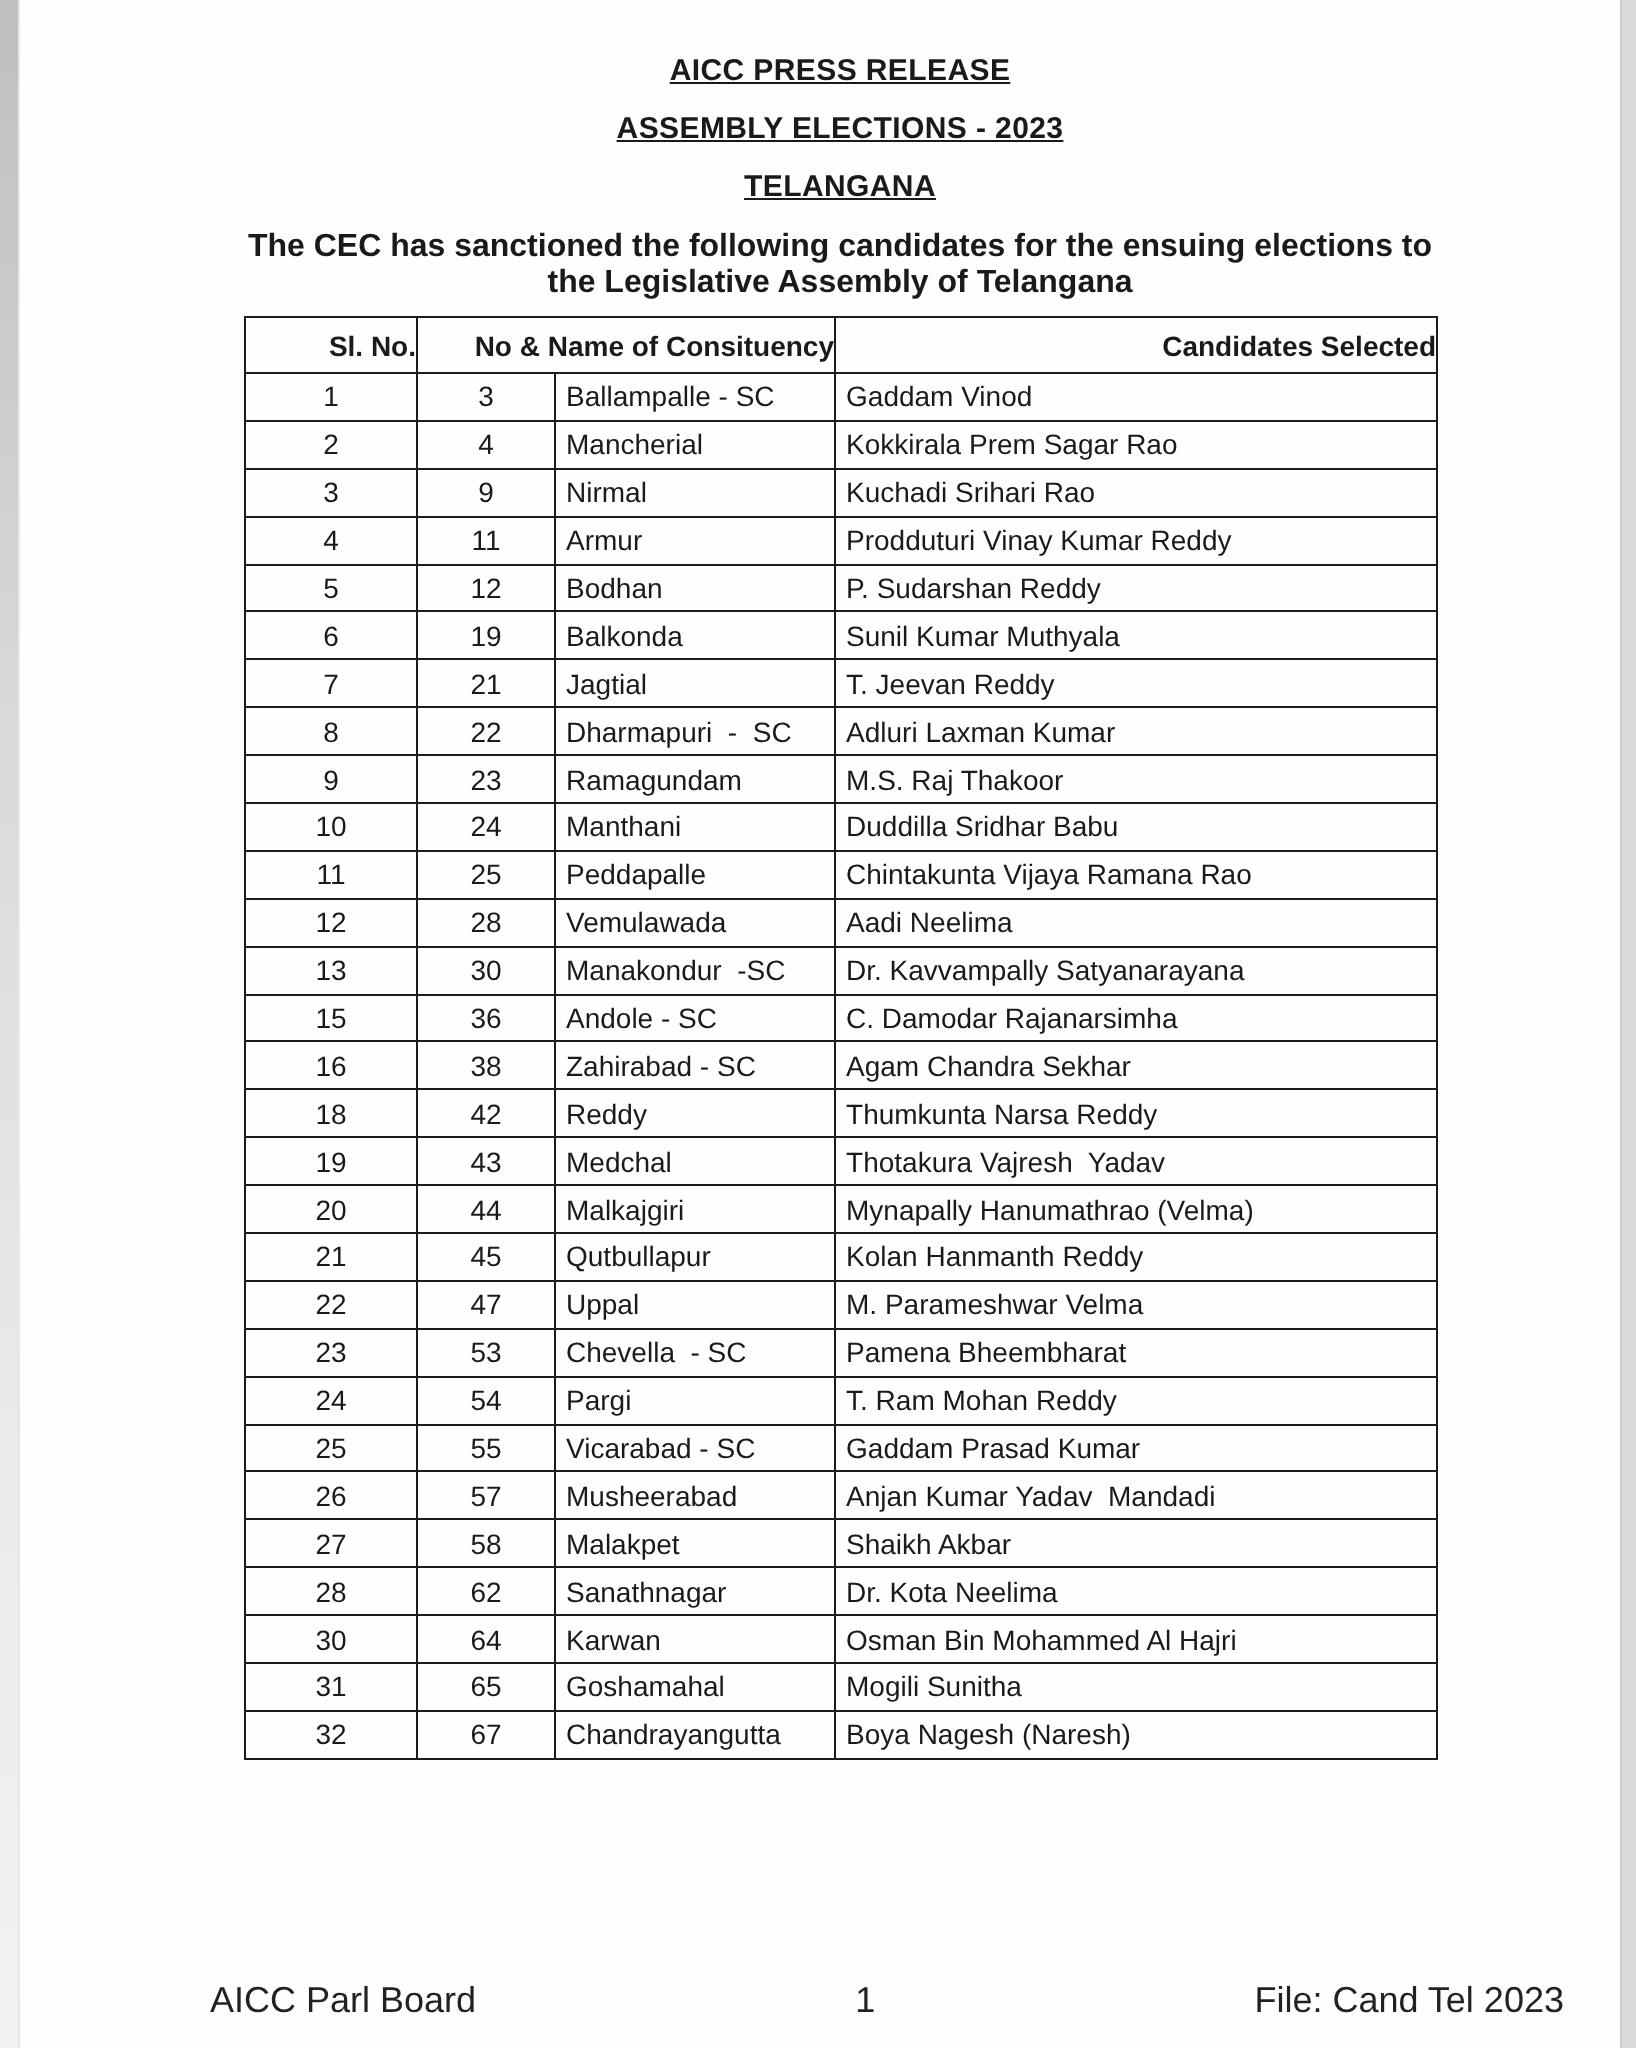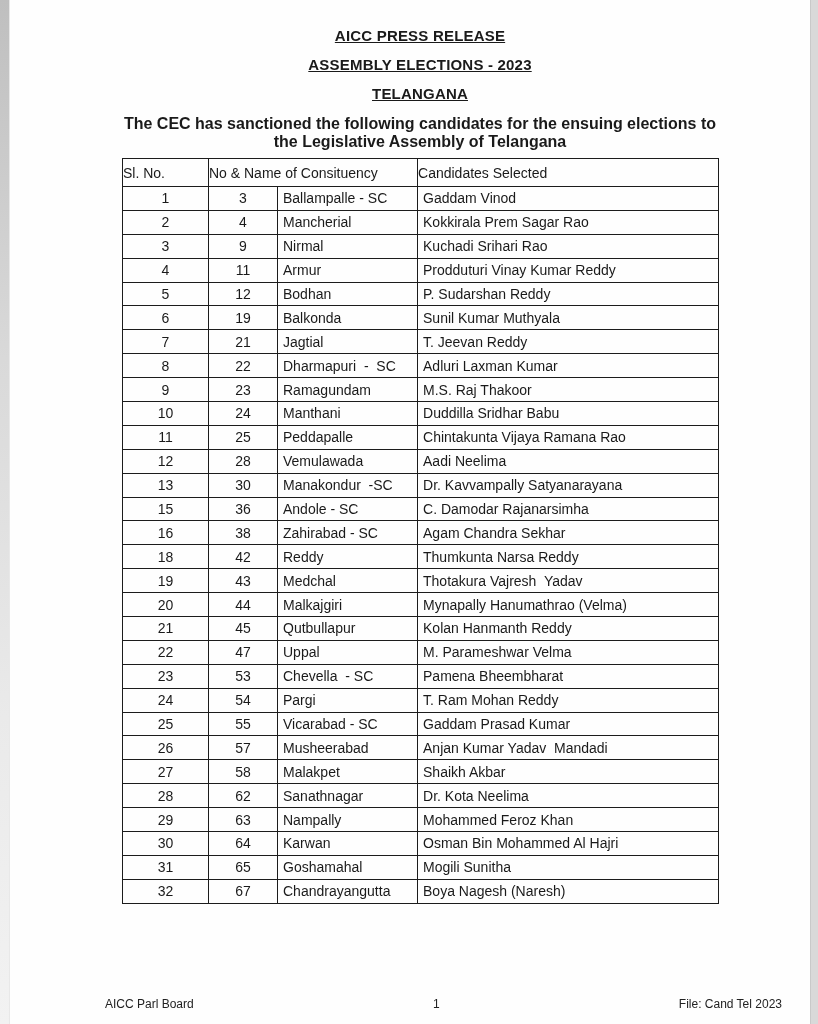--- a/index.html
+++ b/index.html
@@ -65,42 +65,42 @@
   .cand-table th, .cand-table td {
     border: 1.5px solid #1c1c1c;
     font-size: 14px;
     padding: 0;
     overflow: hidden;
     white-space: pre-wrap;
     vertical-align: middle;
   }
   .cand-table th {
     height: 27px;
-    font-weight: normal;
-    text-align: left;
+    font-weight: bold;
+    text-align: right;
   }
   .cand-table td {
     height: 22.9px;
     font-weight: normal;
   }
   .col-sl   { width: 86px; }
   .col-no   { width: 69px; }
   .col-name { width: 140px; }
   .col-cand { width: 301px; }
   td.c-sl, td.c-no { text-align: center; }
   td.c-name, td.c-cand { text-align: left; padding-left: 5px; }
   .doc-footer {
     position: absolute;
     left: 105px;
     right: 36px;
     bottom: 13px;
     display: flex;
     justify-content: space-between;
     align-items: center;
-    font-size: 12px;
+    font-size: 18px;
     color: #222222;
   }
 </style>
 </head>
 <body>
 
 <div class="page">
   <div class="scan-edge-left"></div>
   <div class="scan-edge-right"></div>
 
@@ -278,26 +278,20 @@
     <td class="c-name">Malakpet</td>
     <td class="c-cand">Shaikh Akbar</td>
   </tr>
           <tr>
     <td class="c-sl">28</td>
     <td class="c-no">62</td>
     <td class="c-name">Sanathnagar</td>
     <td class="c-cand">Dr. Kota Neelima</td>
   </tr>
           <tr>
-    <td class="c-sl">29</td>
-    <td class="c-no">63</td>
-    <td class="c-name">Nampally</td>
-    <td class="c-cand">Mohammed Feroz Khan</td>
-  </tr>
-          <tr>
     <td class="c-sl">30</td>
     <td class="c-no">64</td>
     <td class="c-name">Karwan</td>
     <td class="c-cand">Osman Bin Mohammed Al Hajri</td>
   </tr>
           <tr>
     <td class="c-sl">31</td>
     <td class="c-no">65</td>
     <td class="c-name">Goshamahal</td>
     <td class="c-cand">Mogili Sunitha</td>

